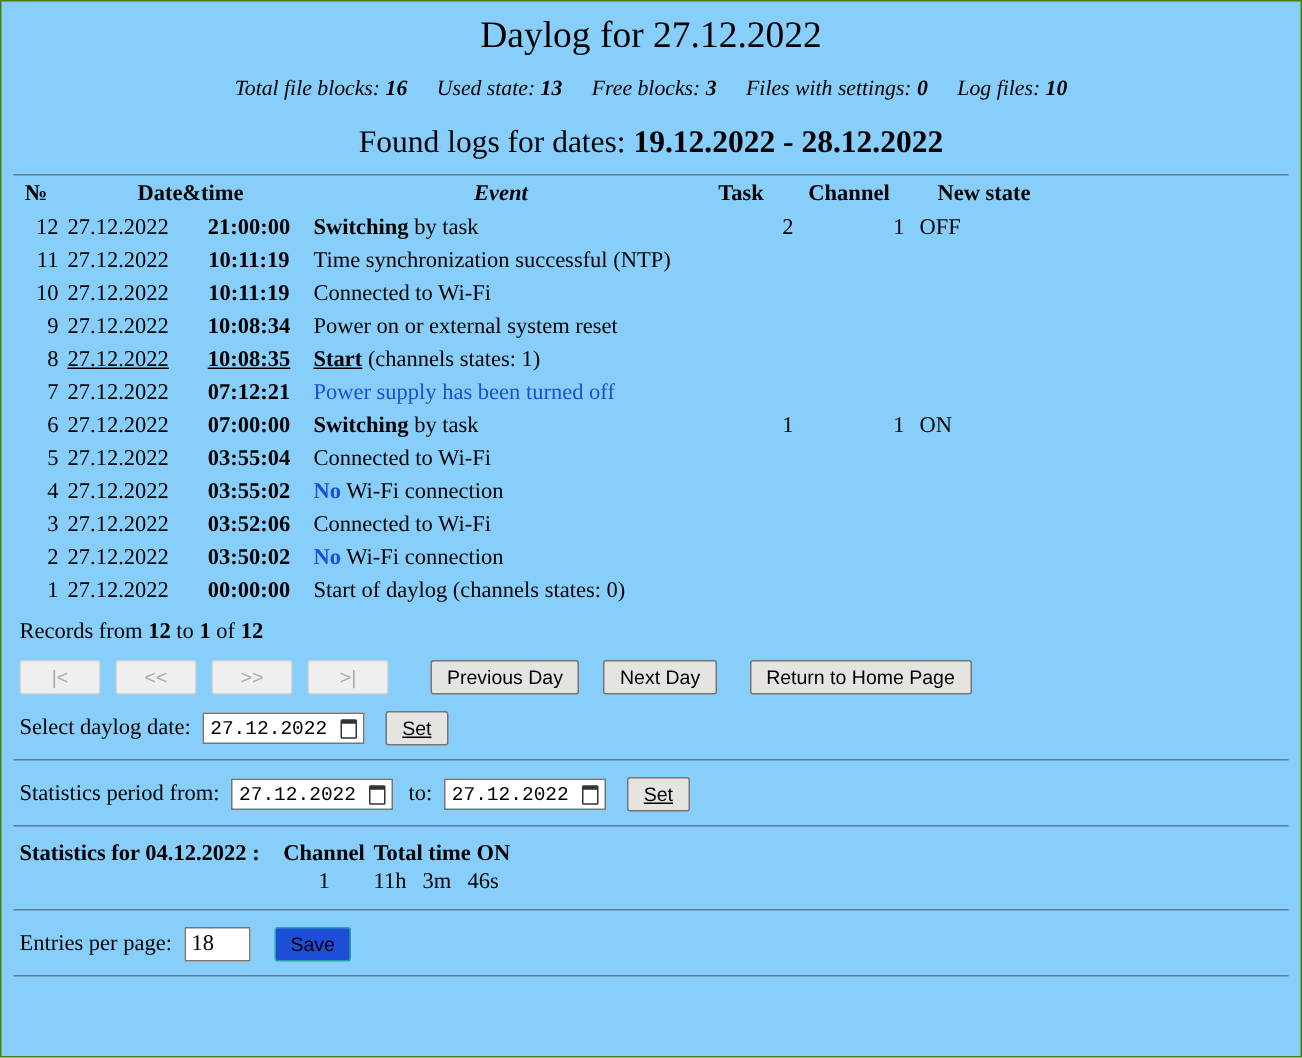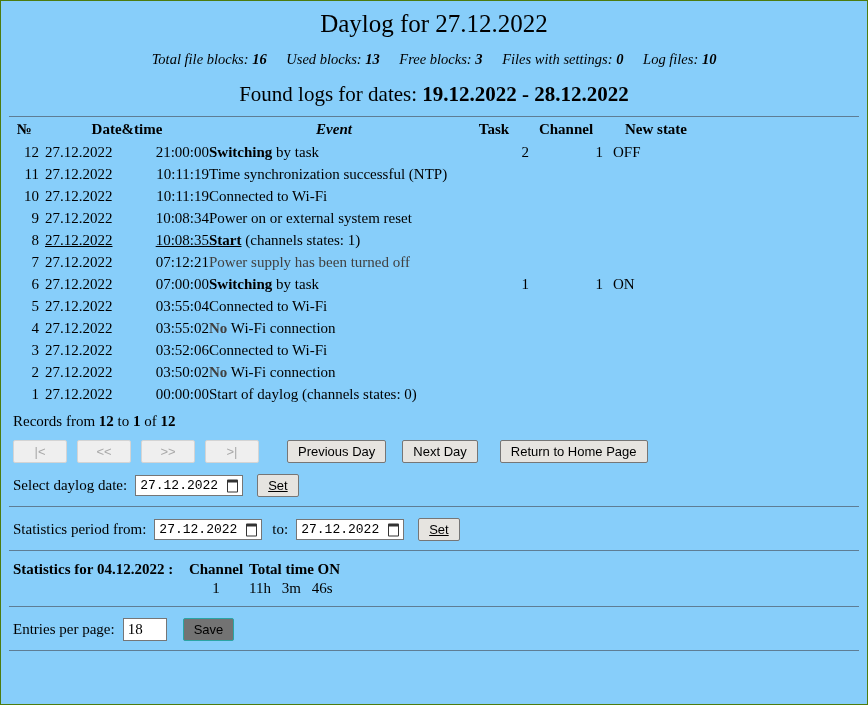--- a/index.html
+++ b/index.html
@@ -70,37 +70,37 @@
     padding: 0 0 3px 0;
     white-space: nowrap;
   }
   table.log td {
     padding: 1px 0;
     white-space: nowrap;
     line-height: 20px;
   }
   .c-num     { width: 30px;  text-align: right; padding-right: 6px !important; }
   .c-date    { width: 78px;  text-align: left; }
-  .c-time    { width: 86px;  text-align: right; }
+  .c-time    { width: 86px;  text-align: center; font-weight: bold; }
   .c-event   { width: 250px; text-align: left; }
   .c-task    { width: 70px;  text-align: right; }
   .c-channel { width: 74px;  text-align: right; }
   .c-state   { width: 86px;  text-align: left; padding-left: 10px !important; font-family: Liberation Serif, serif; }
   .c-pad     { width: auto; }
 
   th.c-date  { text-align: center; padding-left: 0; }
   th.c-event { text-align: center; font-style: italic; }
   th.c-task  { text-align: right; }
   th.c-channel { text-align: right; }
   th.c-state { text-align: left; padding-left: 10px !important; }
 
   td.c-date, td.c-time { padding-left: 4px; }
 
   .evt-bold { font-weight: bold; }
-  .evt-red  { color: #404040; }
+  .evt-red  { color: #1d4ed8; }
   .row-start td.c-date span,
   .row-start td.c-time span { text-decoration: underline; }
   .row-start .evt-bold { text-decoration: underline; }
 
   
   .records {
     font-size: 15px;
     margin-top: 8px;
     padding-left: 4px;
   }
@@ -171,21 +171,21 @@
     font-family: "Liberation Serif", "DejaVu Serif", serif;
     font-size: 15px;
     width: 34px;
     padding: 2px 4px;
     border: 1px solid #767676;
     background: #fff;
     text-align: left;
   }
   button.set { margin-left: 14px; text-decoration: underline; }
   button.save-hl {
-    background: #737373;
+    background: #1d4ed8;
     border: 1px solid #2aa5a5;
     color: #000;
     margin-left: 16px;
   }
   button.save-reboot { margin-left: 16px; }
 
   
   .stat-head {
     margin-top: 10px;
     padding-left: 4px;
@@ -215,21 +215,21 @@
 <div id="page">
 
   <h1 class="title">Daylog for 27.12.2022</h1>
 
   <div class="blocks-line">
     <span class="seg">
       <span>Total file blocks:</span>
       <b>16</b>
     </span>
     <span class="seg">
-      <span>Used blocks:</span>
+      <span>Used state:</span>
       <b>13</b>
     </span>
     <span class="seg">
       <span>Free blocks:</span>
       <b>3</b>
     </span>
     <span class="seg">
       <span>Files with settings:</span>
       <b>0</b>
     </span>

